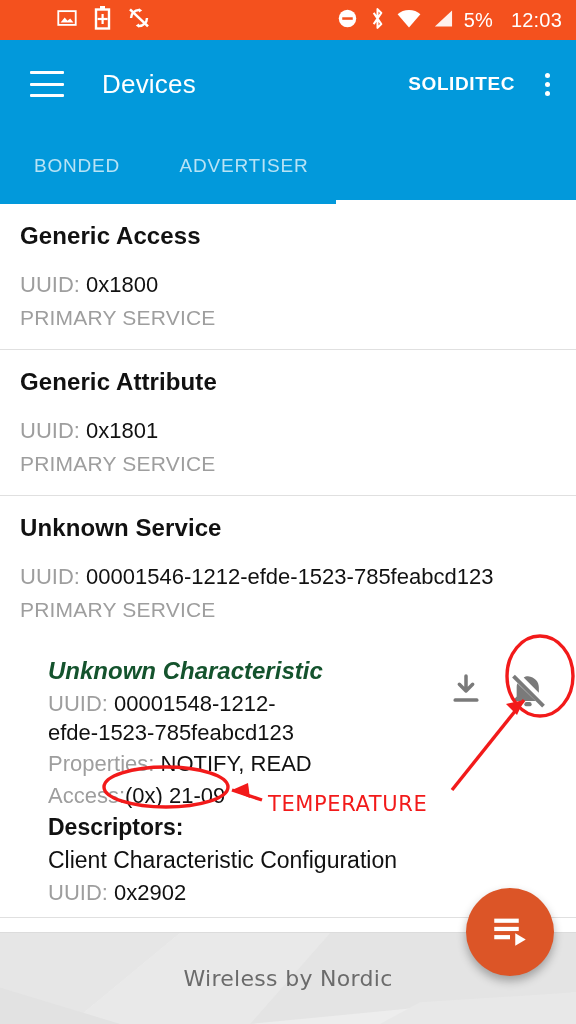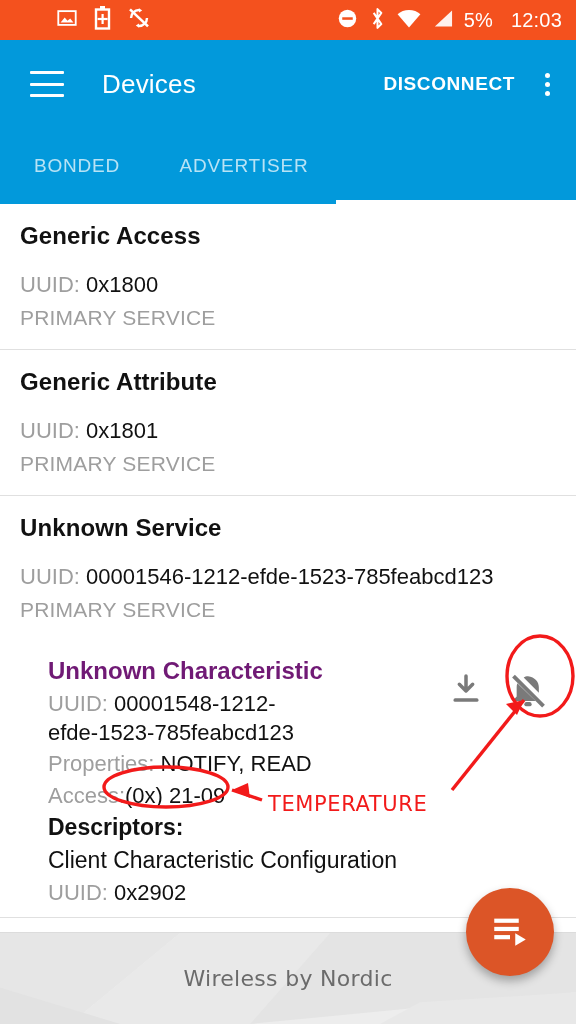--- a/index.html
+++ b/index.html
@@ -77,21 +77,21 @@
 
   .svc { padding: 16px 20px 18px 20px; border-bottom: 1px solid #E0E0E0; }
   .svc-name { font-size: 24px; font-weight: 700; color: #111; letter-spacing: .1px; line-height: 1.3; }
   .row-uuid { font-size: 22px; color: #9E9E9E; margin-top: 20px; line-height: 1.3; }
   .row-uuid b { color: #111; font-weight: 400; }
   .svc-type { font-size: 21px; color: #9E9E9E; margin-top: 4px; letter-spacing: .2px; line-height: 1.3; }
 
   .chr { padding: 14px 20px 10px 48px; position: relative; border-bottom: 1px solid #E0E0E0; }
   .chr-head { display: flex; align-items: flex-start; }
   .chr-txt { flex: 1; min-width: 0; }
-  .chr-name { font-size: 24px; font-weight: 700; color: #701a75; line-height: 1.32; }
+  .chr-name { font-size: 24px; font-weight: 700; color: #14532d; line-height: 1.32; font-style: italic; }
   .chr-line { font-size: 22px; color: #9E9E9E; line-height: 1.33; margin-top: 2px; }
   .chr-line b { color: #111; font-weight: 400; }
   .chr-uuid-wrap { font-size: 22px; color: #9E9E9E; line-height: 1.33; margin-top: 2px; max-width: 330px; }
   .chr-actions { display: flex; align-items: flex-start; gap: 22px; padding-top: 16px; padding-right: 8px; }
   .icon-btn { width: 40px; height: 40px; cursor: pointer; }
 
   .desc-title { font-size: 23px; font-weight: 700; color: #111; margin-top: 2px; line-height: 1.34; }
   .desc-block { display: flex; align-items: flex-start; }
   .desc-txt { flex: 1; }
   .desc-name { font-size: 23px; color: #111; line-height: 1.36; margin-top: 2px; }
@@ -177,21 +177,21 @@
     </div>
   </div>
 
   <div class="appbar">
     <div class="hamburger">
         <i></i>
         <i></i>
         <i></i>
       </div>
     <div class="appbar-title">Devices</div>
-    <div class="disconnect">DISCONNECT</div>
+    <div class="disconnect">SOLIDITEC</div>
     <div class="kebab">
         <i></i>
         <i></i>
         <i></i>
       </div>
   </div>
 
   <div class="tabbar">
     <div class="tab t-bonded">BONDED</div>
     <div class="tab t-adv">ADVERTISER</div>

